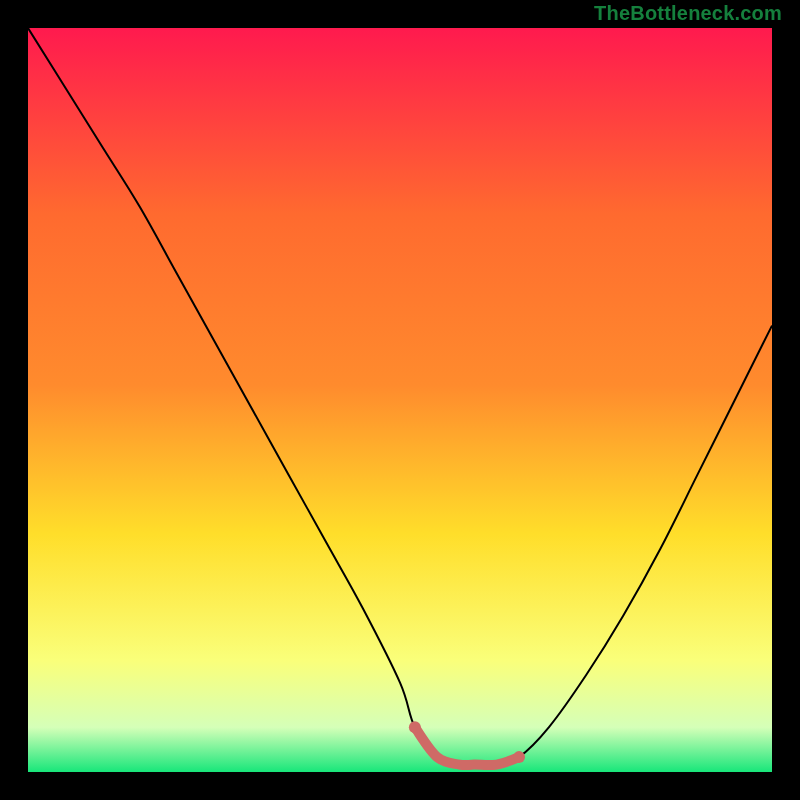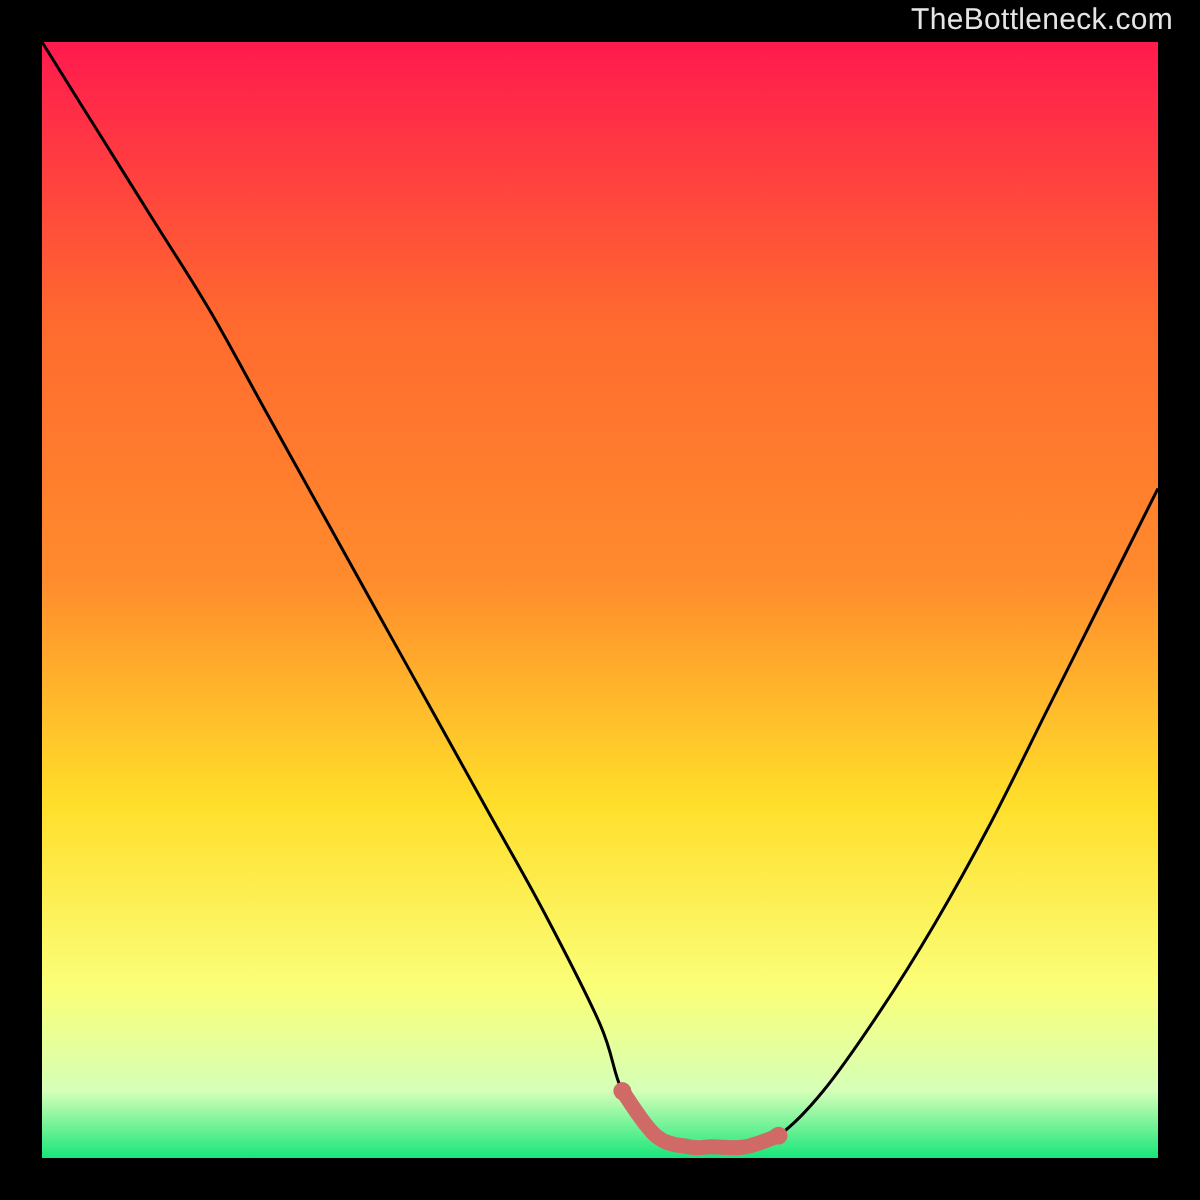--- a/index.html
+++ b/index.html
@@ -14,23 +14,23 @@
   .frame {
     width: 800px;
     height: 800px;
     background: #000;
     position: relative;
   }
   .watermark {
     position: absolute;
     top: 2px;
     right: 18px;
-    color: #e5e5e5;
+    color: #15803d;
     font-size: 20px;
-    font-weight: 400;
+    font-weight: 700;
     letter-spacing: 0.2px;
     z-index: 5;
     user-select: none;
     text-align: right;
   }
   .plot {
     position: absolute;
     left: 28px;
     top: 28px;
     width: 744px;

